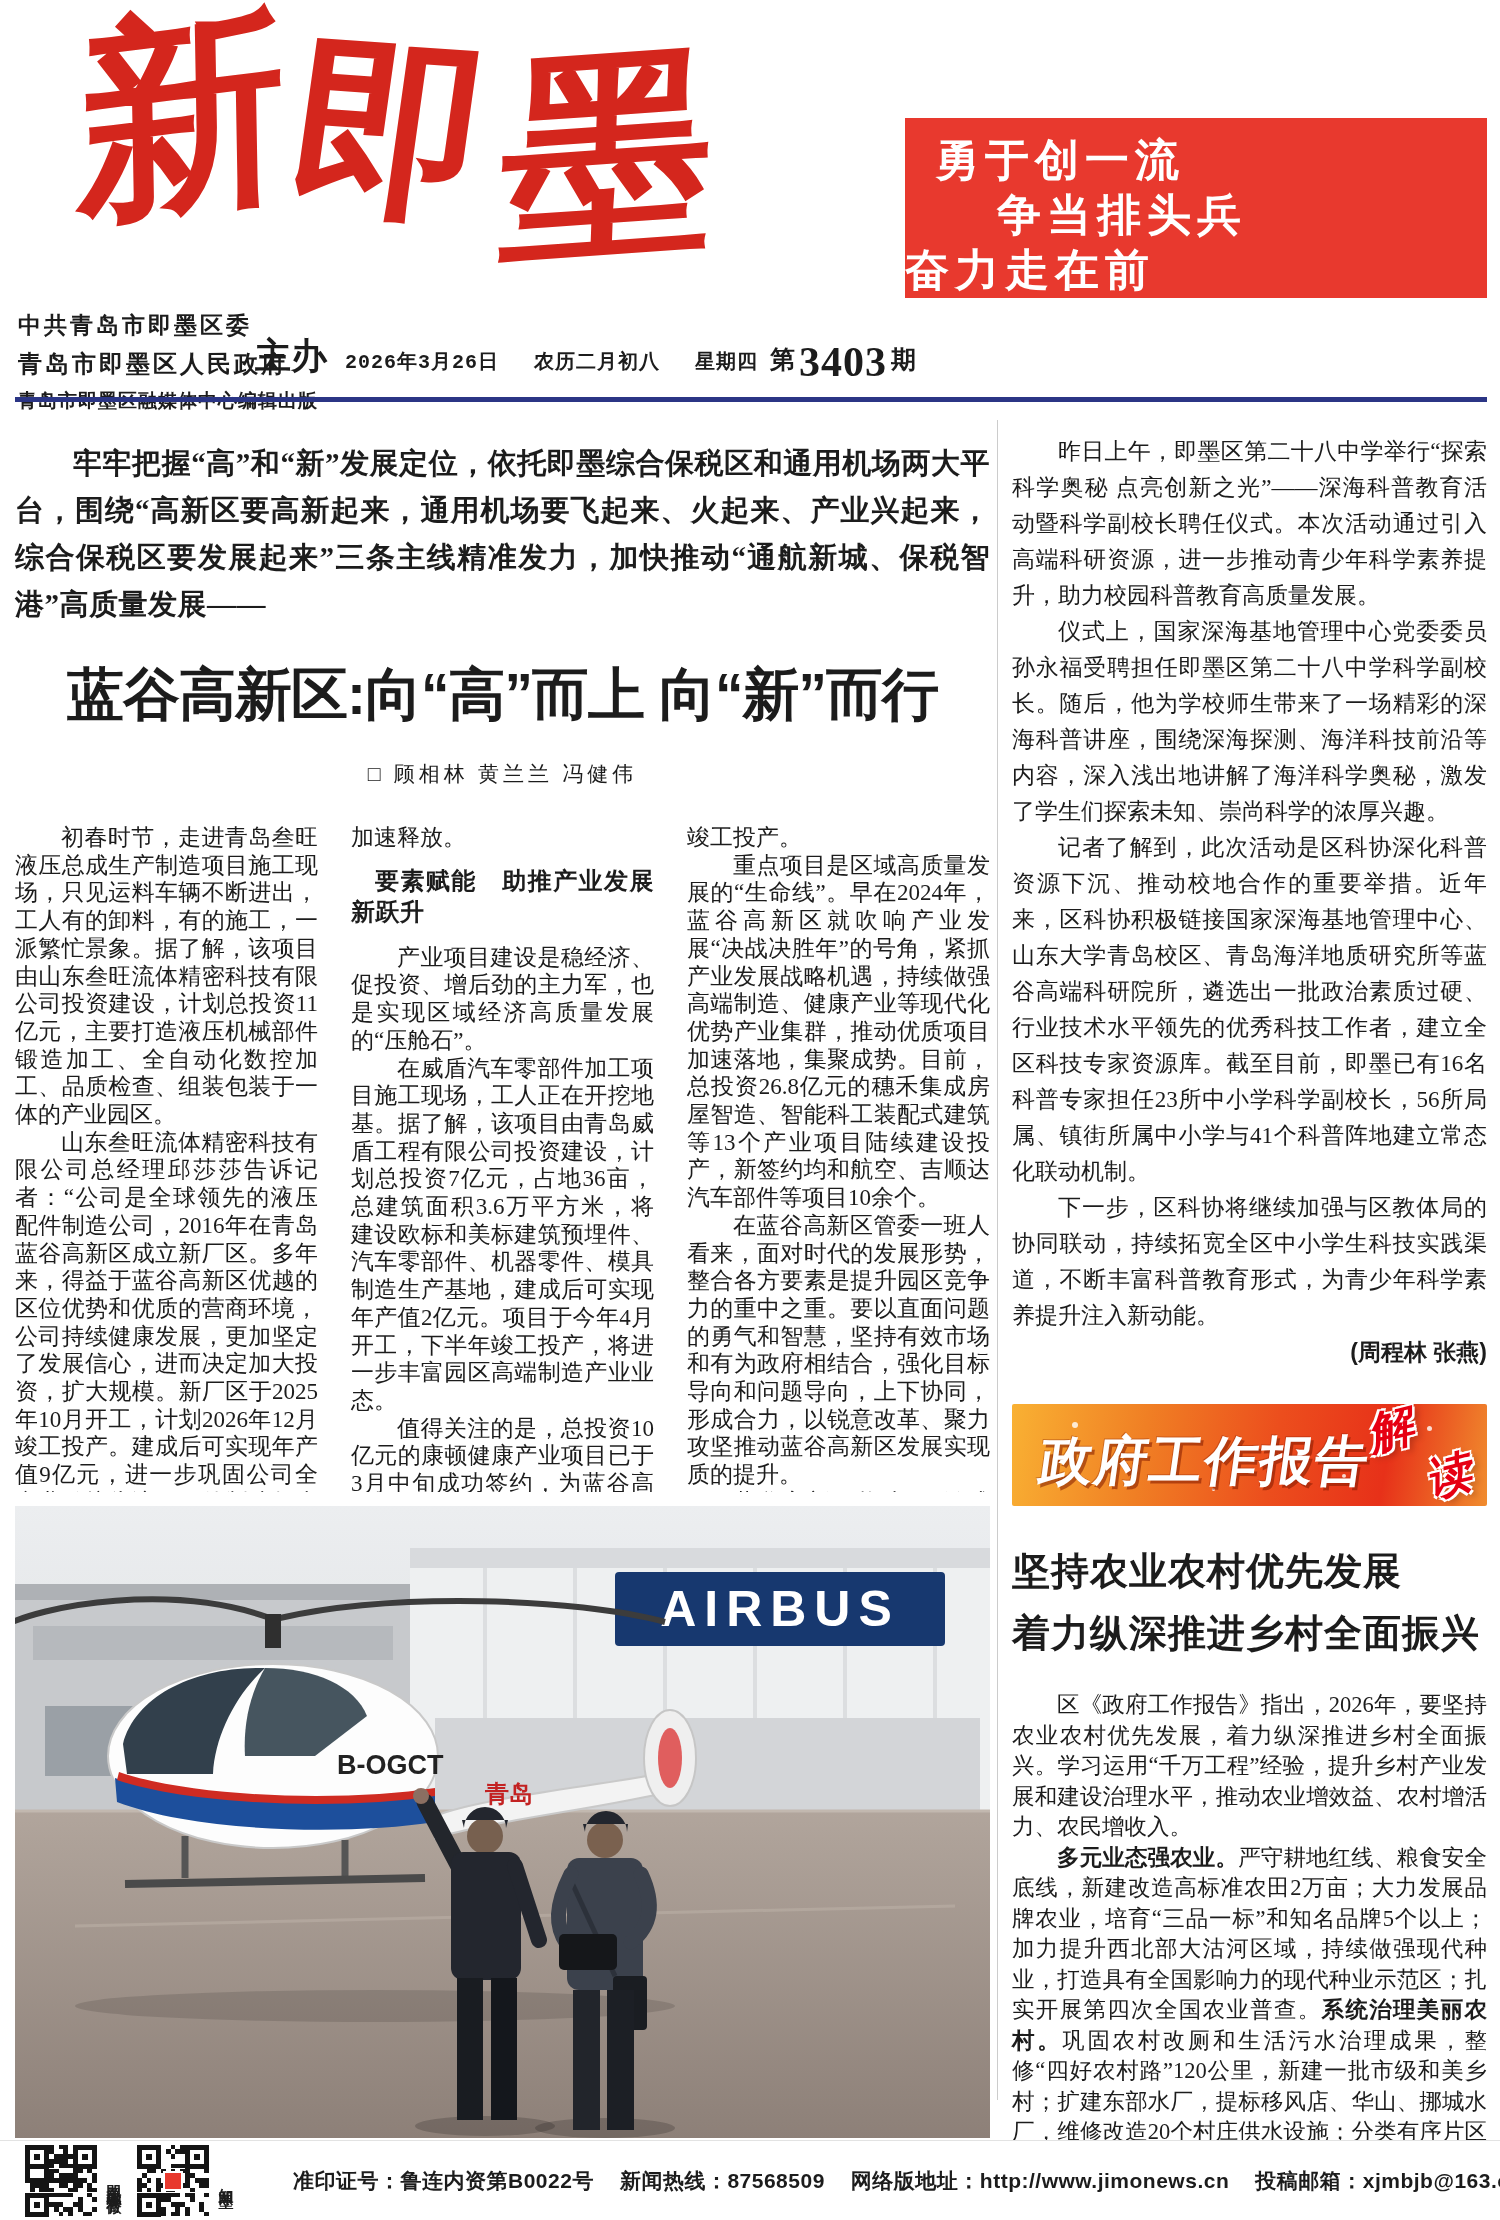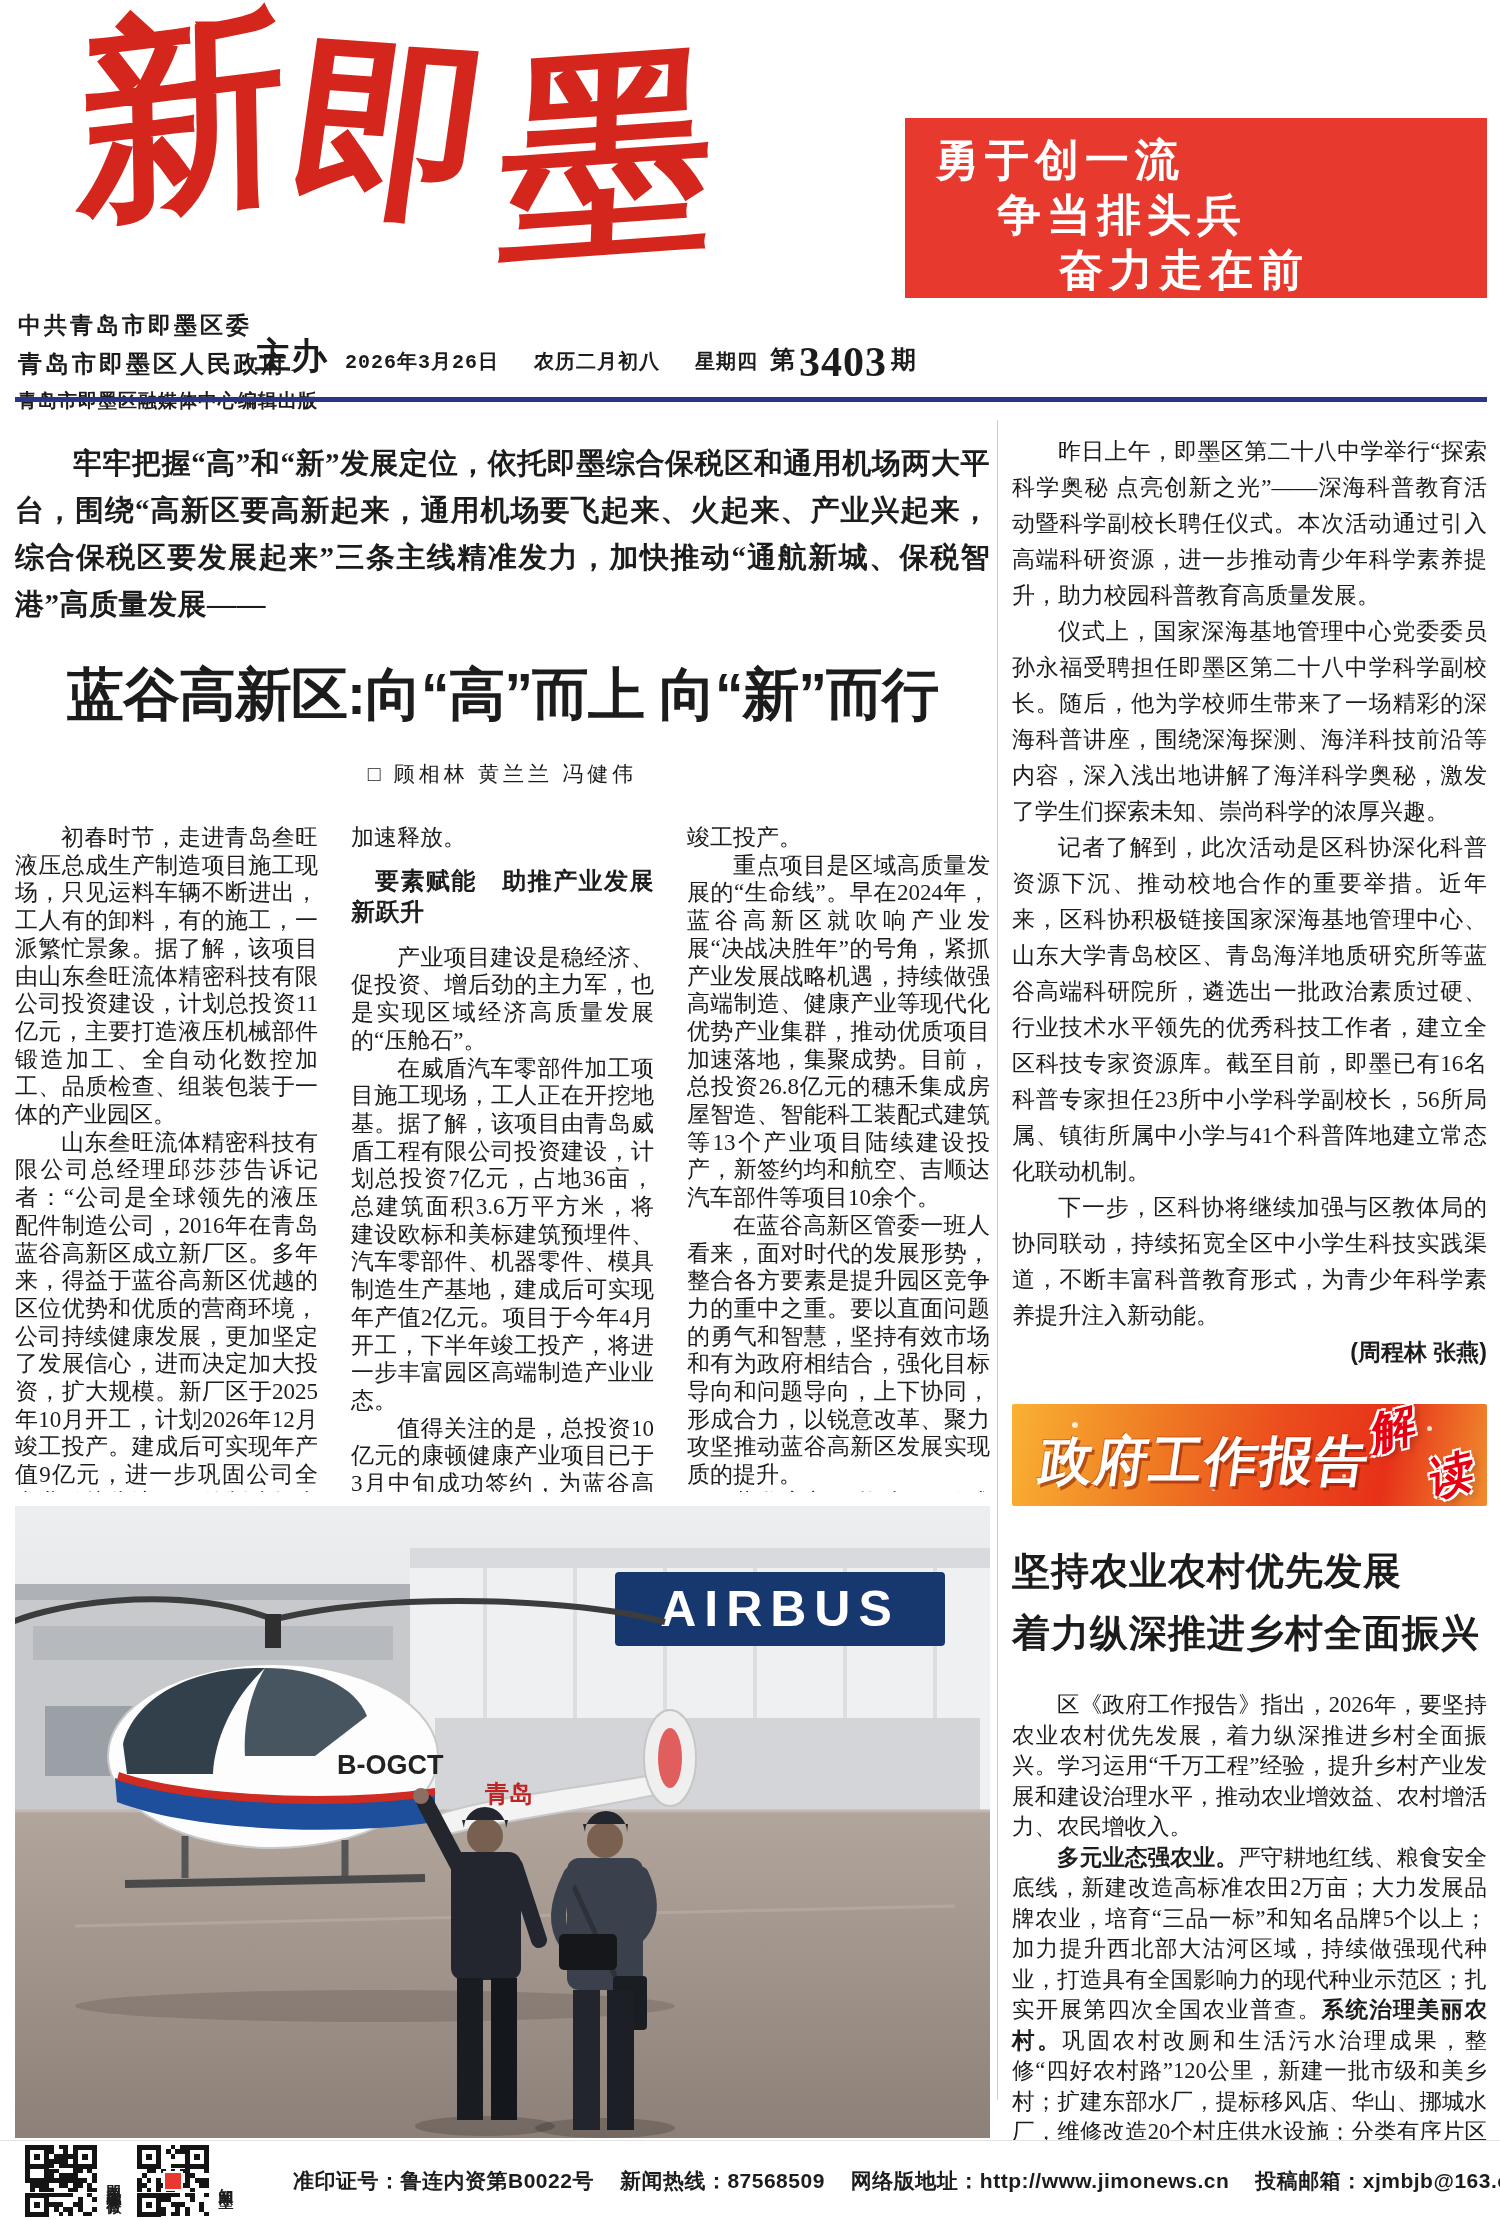--- a/index.html
+++ b/index.html
@@ -21,21 +21,21 @@
   .pub-host{position:absolute;left:255px;top:332px;font-size:36px;font-weight:700;}
   .dateline{position:absolute;left:345px;top:348px;font-family:Liberation Mono, monospace;
             font-size:20px;font-weight:600;letter-spacing:1px;}
   .dateline span{margin-right:22px;}
   .issue{position:absolute;left:770px;top:338px;font-family:"Liberation Serif",serif;font-weight:600;}
   .issue .pfx,.issue .sfx{font-size:25px;vertical-align:8px;}
   .issue .num{font-size:42px;letter-spacing:1px;}
   .slogan-box{position:absolute;left:905px;top:118px;width:582px;height:180px;padding-top:14px;
               box-sizing:border-box;}
   .slogan-line{color:#fff;font-size:44px;font-weight:900;line-height:55px;letter-spacing:6px;}
-  .sl0{padding-left:30px;} .sl1{padding-left:92px;} .sl2{padding-left:154px;}
+  .sl0{padding-left:30px;} .sl1{padding-left:92px;} .sl2{}
   .rule-top{position:absolute;left:15px;top:397px;width:1472px;height:5px;}
   
   .left-area{position:absolute;left:15px;top:418px;width:975px;}
   .intro{margin-top:22px;font-family:"Liberation Serif",serif;font-weight:700;
          font-size:29px;line-height:47px;text-align:justify;text-indent:2em;letter-spacing:.5px;}
   .headline{margin-top:16px;font-size:57px;font-weight:900;text-align:center;
             letter-spacing:-1px;white-space:nowrap;}
   .byline{margin-top:26px;text-align:center;font-family:"Liberation Serif",serif;font-size:21px;letter-spacing:4px;}
   .columns{margin-top:36px;display:flex;gap:33px;height:668px;overflow:hidden;}
   .col{flex:1;font-family:"Liberation Serif",serif;font-size:23px;line-height:27.7px;text-align:justify;}

